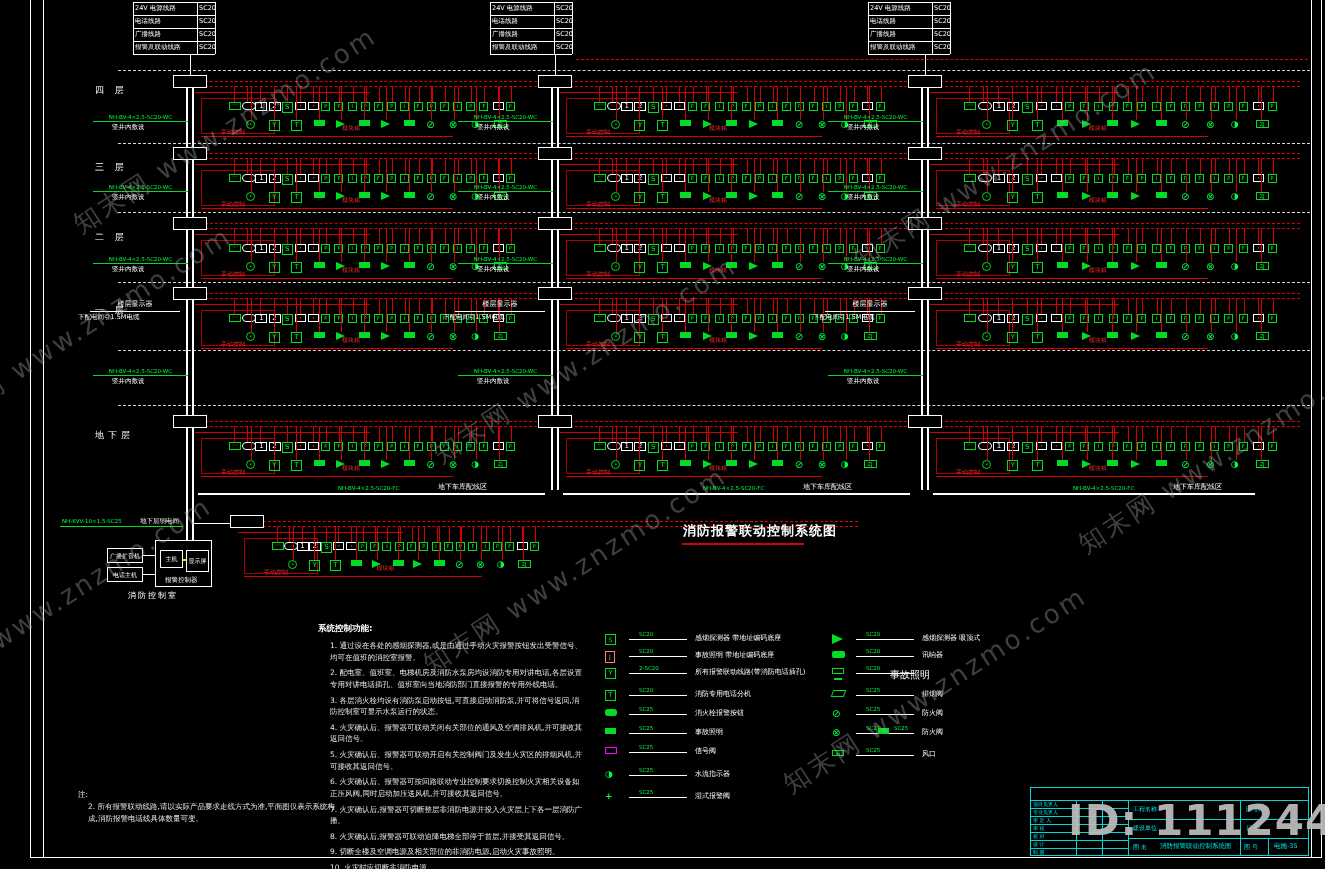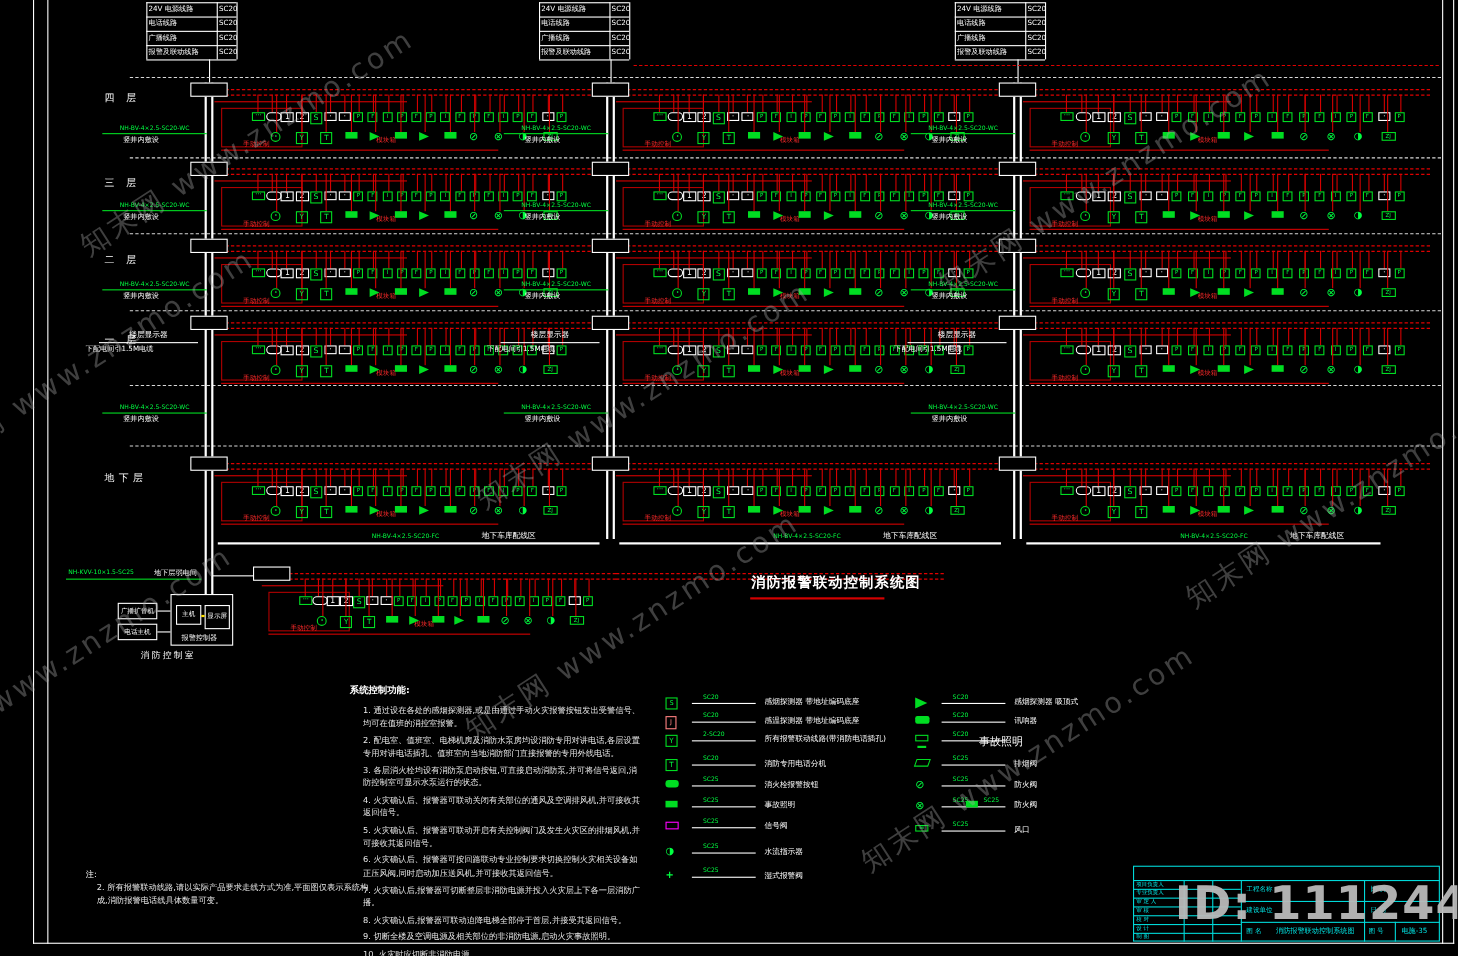--- a/index.html
+++ b/index.html
@@ -1391,21 +1391,21 @@
     <div class="tw" style="left: 128px; top: 592px; width: auto; height: auto; font-size: 8px; letter-spacing: 2px;">消防控制室</div>
     <div class="wline" style="left: 143px; top: 555px; width: 12px; height: 1px;"></div>
     <div class="wline" style="left: 143px; top: 574px; width: 12px; height: 1px;"></div>
     <div class="tg" style="left: 605px; top: 634px; width: 11px; height: 11px; border: 1px solid rgb(0, 221, 34); font-size: 6px; text-align: center; line-height: 9px;">S</div>
     <div class="wline" style="left: 629px; top: 639px; width: 58px; height: 1px;"></div>
     <div class="tg" style="left: 639px; top: 631px; width: auto; height: auto; font-size: 5.5px;">SC20</div>
     <div class="tw" style="left: 695px; top: 635px; width: auto; height: auto; font-size: 7px;">感烟探测器 带地址编码底座</div>
     <div style="left: 605px; top: 651px; width: 10px; height: 12px; border: 1px solid rgb(255, 128, 128); font-size: 6px; text-align: center; line-height: 10px; color: rgb(255, 128, 128);">J</div>
     <div class="wline" style="left: 629px; top: 656px; width: 58px; height: 1px;"></div>
     <div class="tg" style="left: 639px; top: 648px; width: auto; height: auto; font-size: 5.5px;">SC20</div>
-    <div class="tw" style="left: 695px; top: 652px; width: auto; height: auto; font-size: 7px;">感温探测器 带地址编码底座</div>
+    <div class="tw" style="left: 695px; top: 652px; width: auto; height: auto; font-size: 7px;">事故照明 带地址编码底座</div>
     <div class="tg" style="left: 605px; top: 668px; width: 11px; height: 11px; border: 1px solid rgb(0, 221, 34); font-size: 6.5px; text-align: center; line-height: 9px;">Y</div>
     <div class="wline" style="left: 629px; top: 673px; width: 58px; height: 1px;"></div>
     <div class="tg" style="left: 639px; top: 665px; width: auto; height: auto; font-size: 5.5px;">2-SC20</div>
     <div class="tw" style="left: 695px; top: 669px; width: auto; height: auto; font-size: 7px;">所有报警联动线路(带消防电话插孔)</div>
     <div class="tg" style="left: 605px; top: 690px; width: 11px; height: 11px; border: 1px solid rgb(0, 221, 34); font-size: 6.5px; text-align: center; line-height: 9px;">T</div>
     <div class="wline" style="left: 629px; top: 695px; width: 58px; height: 1px;"></div>
     <div class="tg" style="left: 639px; top: 687px; width: auto; height: auto; font-size: 5.5px;">SC20</div>
     <div class="tw" style="left: 695px; top: 691px; width: auto; height: auto; font-size: 7px;">消防专用电话分机</div>
     <div class="tg" style="left: 605px; top: 709px; width: 12px; height: 7px; background: rgb(0, 221, 34); border-radius: 3px;"></div>
     <div class="wline" style="left: 629px; top: 714px; width: 58px; height: 1px;"></div>

